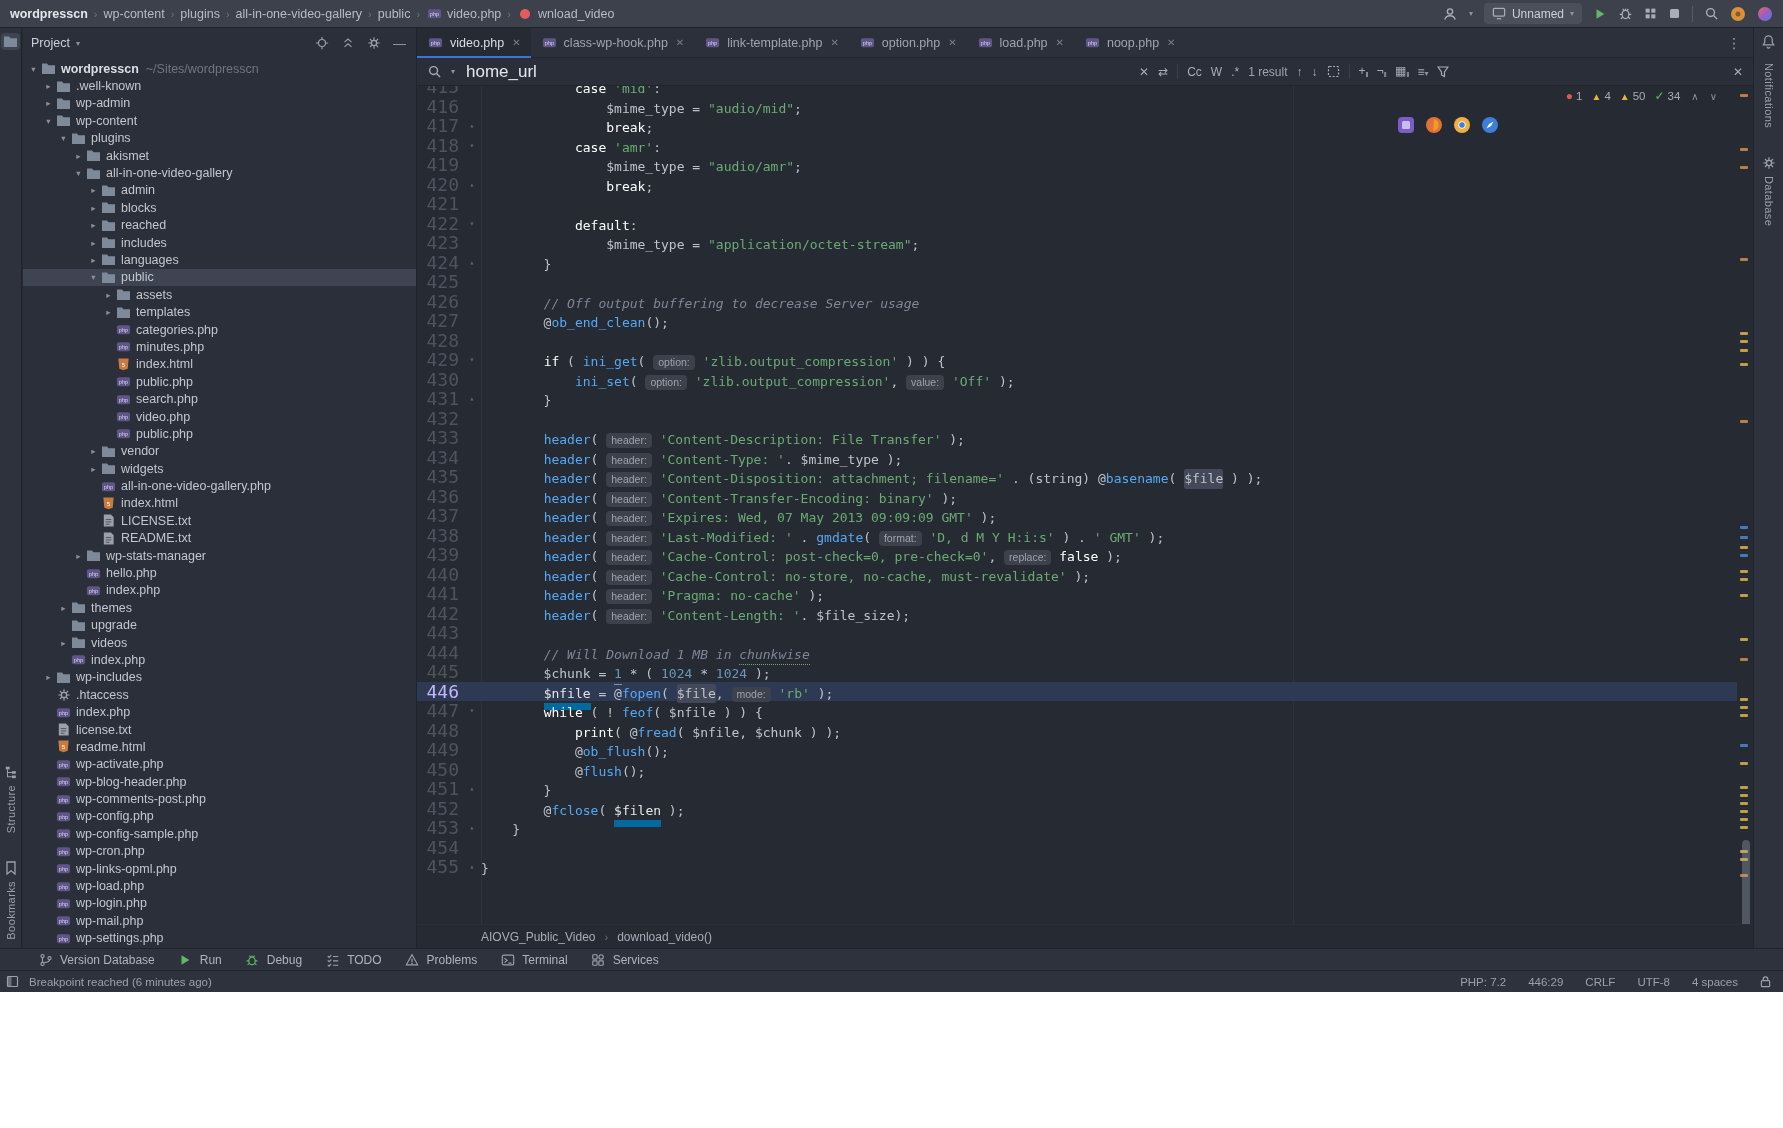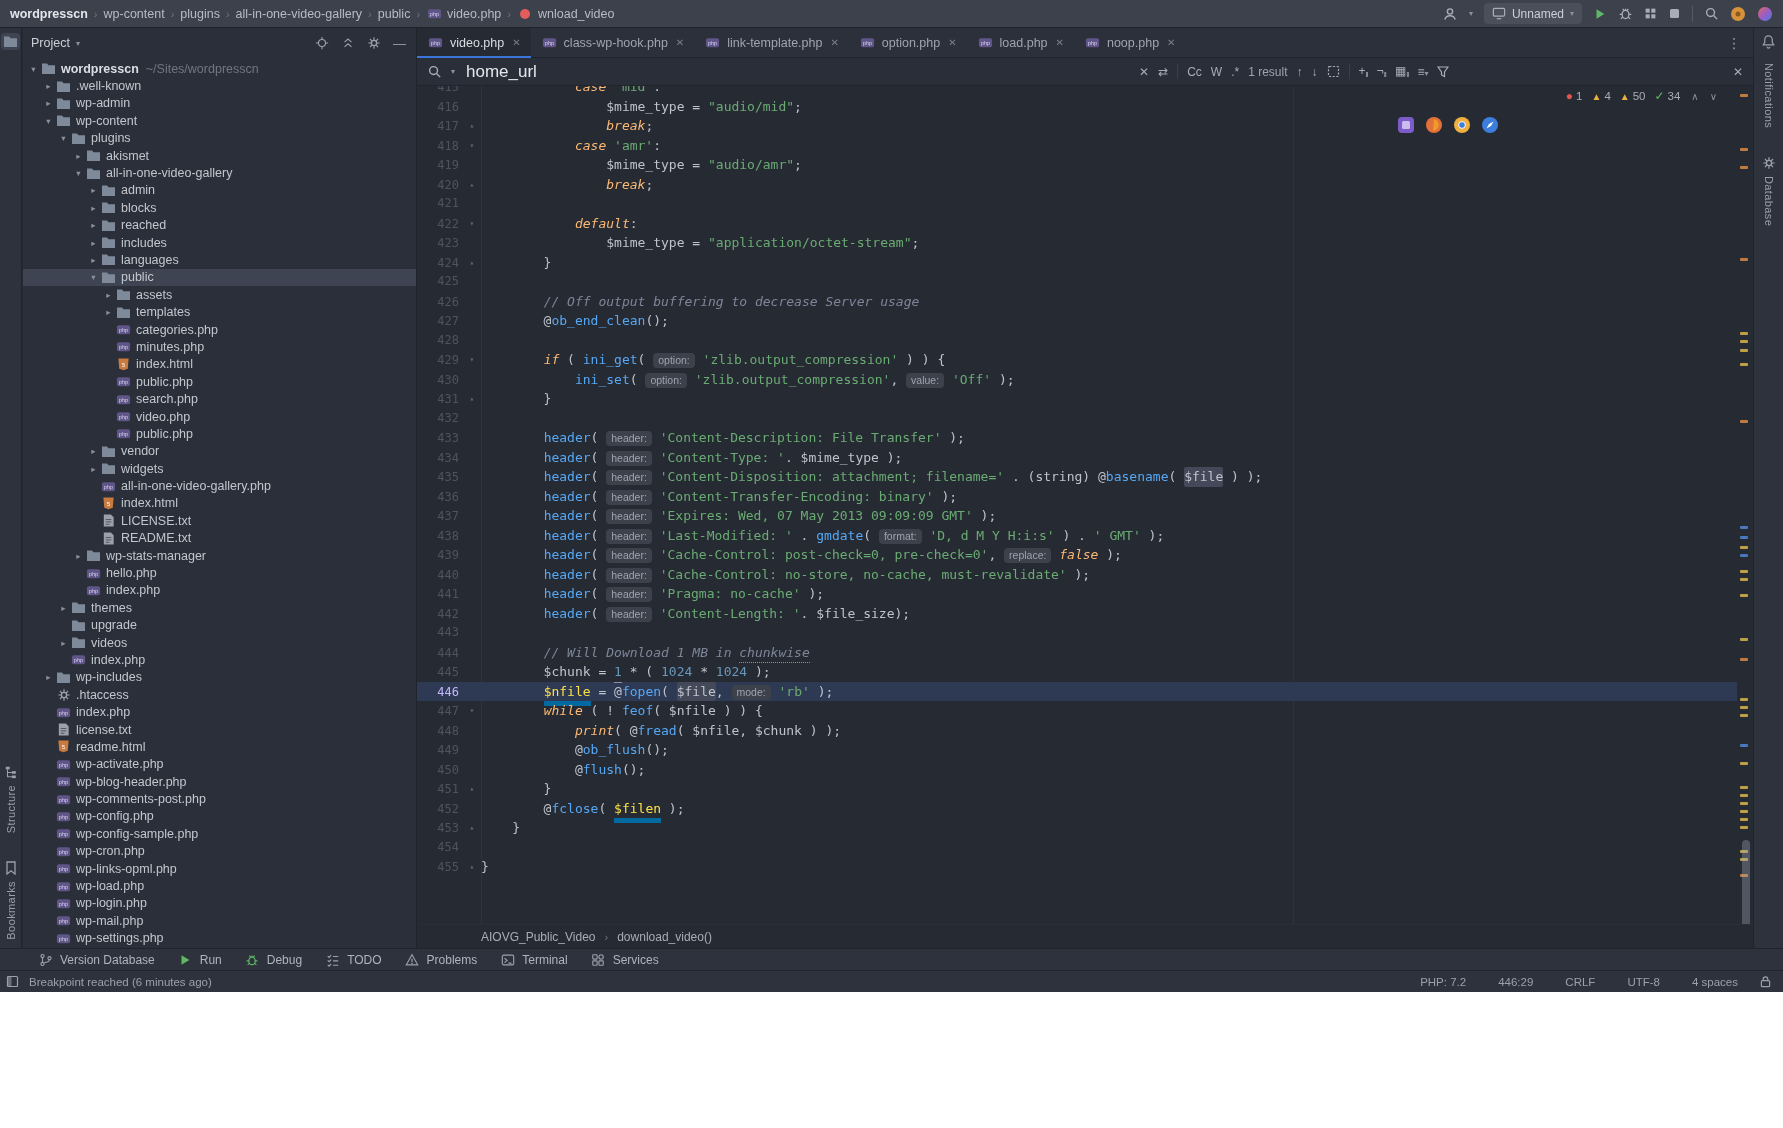--- a/index.html
+++ b/index.html
@@ -58,32 +58,32 @@
   .fico{font-size:12px}
   .fico i{font-style:normal;font-size:7.5px;vertical-align:-2px;letter-spacing:-1px}
   #result-count{color:#9DA4AE}
 
   #code-region{position:absolute;left:0;top:58px;right:0;bottom:24px;overflow:hidden}
   #code-region::before{content:'';position:absolute;left:64px;top:0;bottom:0;width:1px;background:#2F333E}
   #margin-guide{position:absolute;left:876px;top:0;bottom:0;width:1px;background:#2E323C}
   #code{position:absolute;left:0;top:-9px;right:16px;font:13px/19.5px "DejaVu Sans Mono",monospace;white-space:pre}
   .cl{display:flex;height:19.5px;align-items:baseline}
   .cl.cur{background:#2E3A54}
-  .g{flex:0 0 46px;text-align:right;color:#4E545E;font-size:12px;padding-right:4px}
+  .g{flex:0 0 46px;text-align:right;color:#4E545E;font-size:18px;padding-right:4px}
   .cl.cur .g{color:#c4b5fd}
   .fold{flex:0 0 18px;text-align:center;color:#616873;font-size:8px;align-self:center}
   .tk-pl{color:#BEC3CC}
-  .tk-kw{color:#fdba74;font-style:italic}
+  .tk-kw{color:#ffffff;}
   .tk-st{color:#6AAB73}
   .tk-fn{color:#56A8F5}
   .tk-nu{color:#6897BB}
   .tk-cm{color:#7D8799;font-style:italic}
   .tk-cast{color:#BEC3CC;}
   .tk-usage{color:#BEC3CC;background:#434959;border-radius:2px}
-  .tk-vu{color:#fde047;border-bottom:5px solid #0369a1}
+  .tk-vu{color:#e5e5e5;border-bottom:7px solid #0369a1}
   .tk-nuu{color:#6897BB;border-bottom:1px solid #8A93A1}
   .tk-cmu{color:#7D8799;font-style:italic;border-bottom:1px dotted #6AAB73}
   .tk-hint{display:inline-block;background:#3C414B;color:#9DA4AE;border-radius:4px;padding:0 5px;font:10.5px/15px "Liberation Sans",sans-serif;vertical-align:1px}
 
   #inspections{position:absolute;top:3px;right:36px;display:flex;align-items:center;gap:9px;font-size:11.5px;color:#A7ADB8}
   .insp-item{display:inline-flex;align-items:center;gap:3px}
   .dot-err{color:#E3564D;font-size:12px}
   .tri{color:#E8B23F;font-size:10px}
   .chk{color:#5FB865;font-size:12px}
   .insp-nav{color:#8B929C;font-size:10px;margin-left:2px}
@@ -1073,21 +1073,21 @@
 
   <div id="statusbar">
     <span class="icw">
         <svg width="13" height="13" viewBox="0 0 13 13">
           <rect x="1.5" y="1.5" width="10" height="10" rx="1" fill="none" stroke="#9BA1AB" stroke-width="1.2"></rect>
           <rect x="1.5" y="1.5" width="4" height="10" fill="#9BA1AB" opacity=".55"></rect>
         </svg>
       </span>
     <span id="status-message">Breakpoint reached (6 minutes ago)</span>
     <div id="status-right">
-      <span id="status-right-items" style="display:flex;gap:32px">
+      <span id="status-right-items" style="display:flex;gap:22px">
           <span class="sritem">PHP: 7.2</span>
           <span class="sritem">446:29</span>
           <span class="sritem">CRLF</span>
           <span class="sritem">UTF-8</span>
           <span class="sritem">4 spaces</span>
         </span>
       <span class="icw">
           <svg width="11" height="13" viewBox="0 0 12 14">
             <rect x="1.5" y="6" width="9" height="6.5" rx="1" fill="none" stroke="#9BA1AB" stroke-width="1.3"></rect>
             <path d="M3.5 6V4.5a2.5 2.5 0 0 1 5 0V6" fill="none" stroke="#9BA1AB" stroke-width="1.3"></path>

